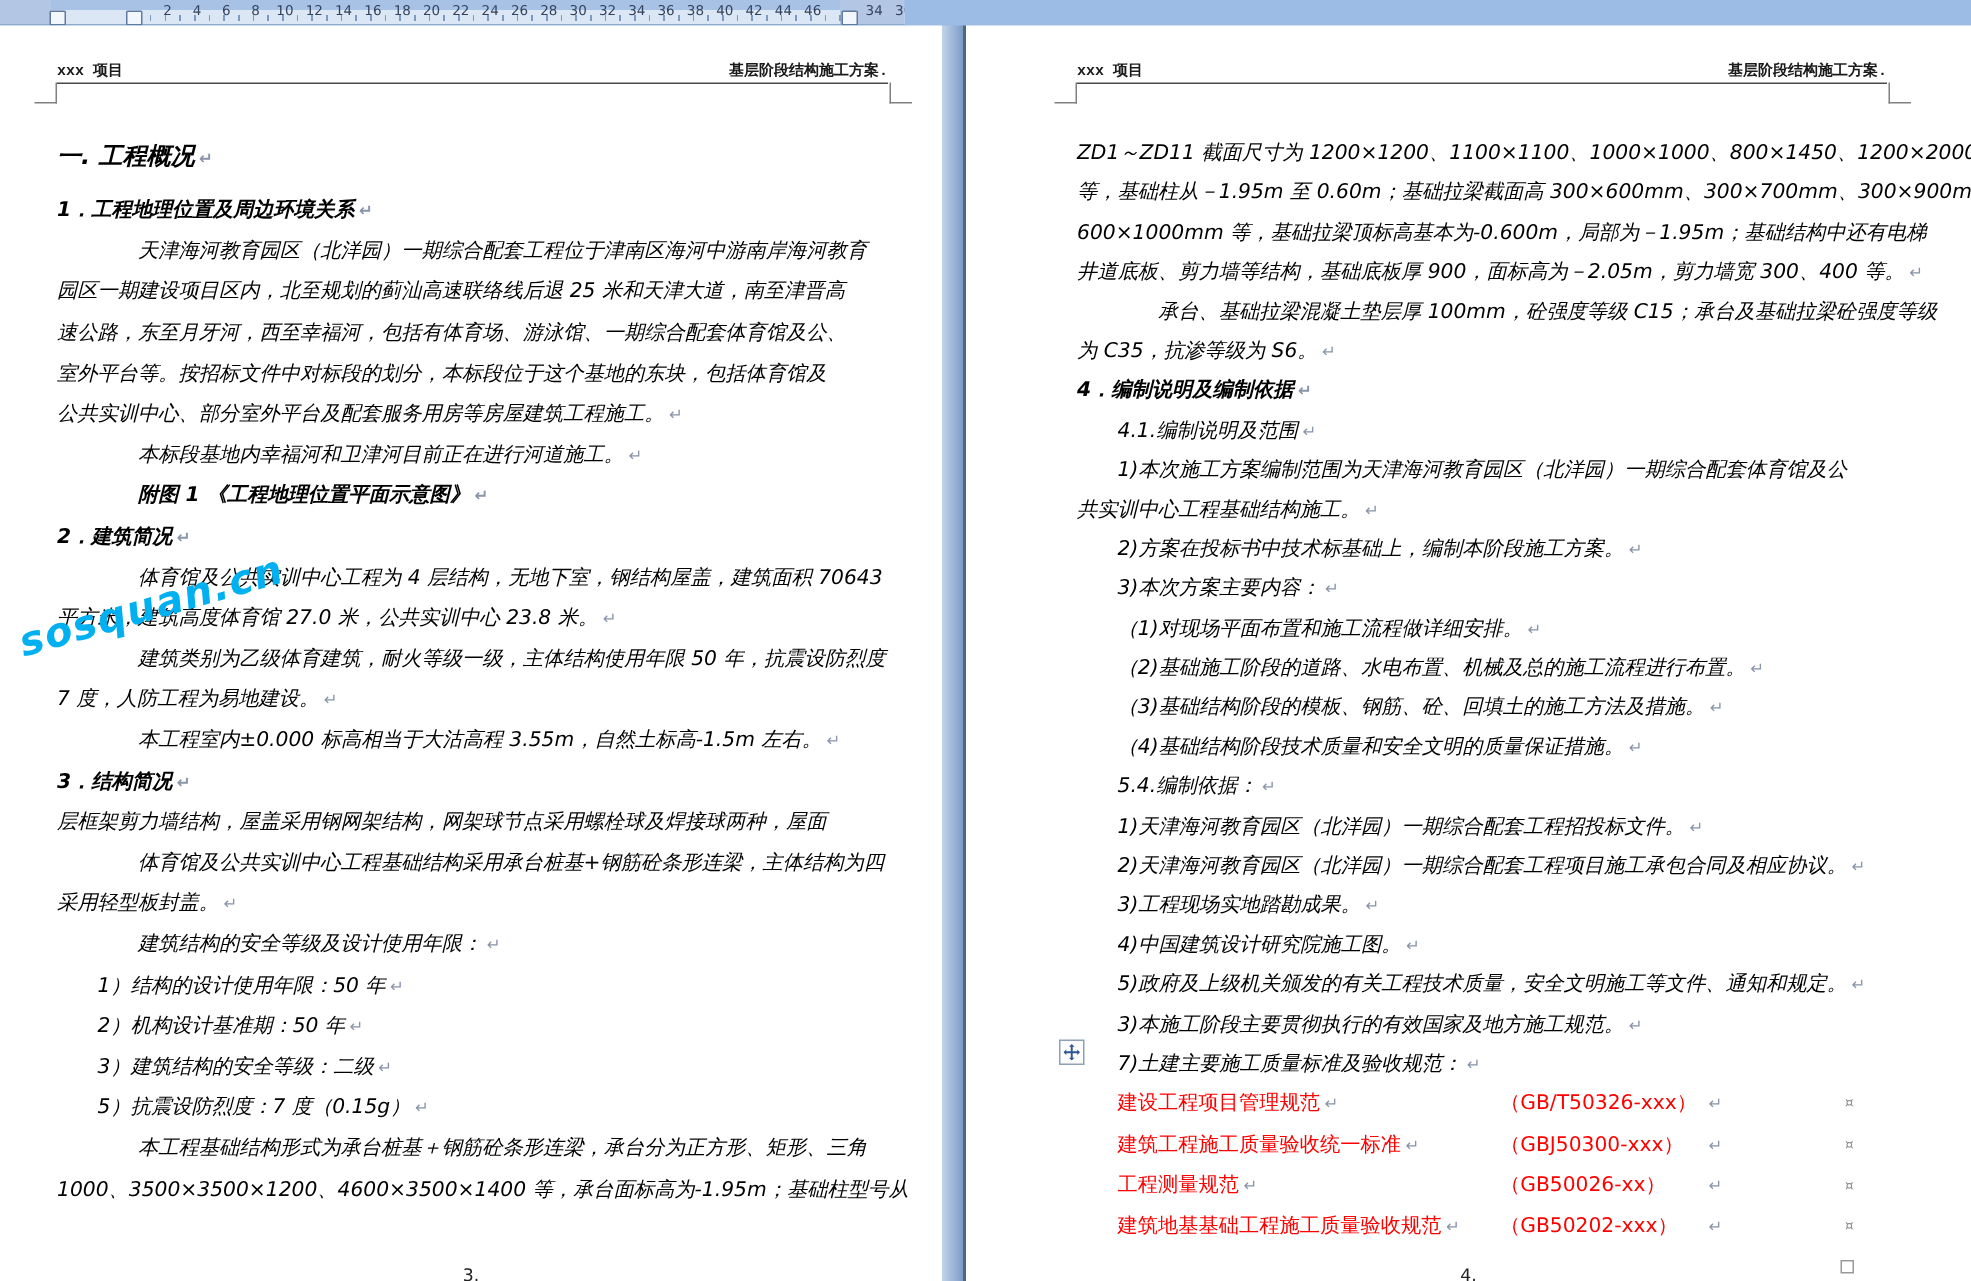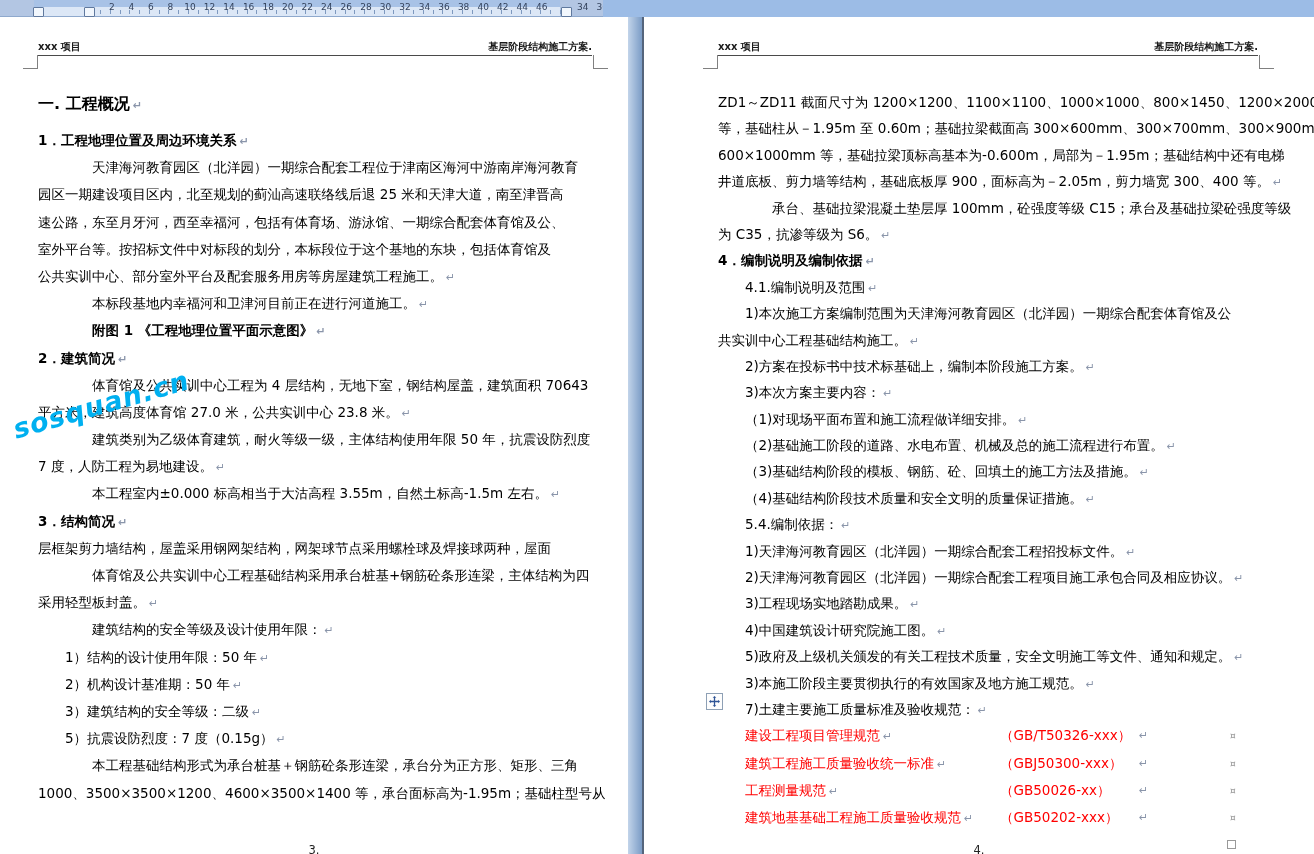--- a/index.html
+++ b/index.html
@@ -29,33 +29,33 @@
   .pg-l{left:0;width:628px;}
   .pg-r{left:644px;width:670px;}
   .divider{
     position:absolute;top:17px;left:628px;width:14px;height:837px;
     background:linear-gradient(to right,#c2d4ea,#7b9cc6);
     border-right:2px solid #55657c;
   }
   .phdr{
     position:absolute;top:21px;height:16px;border-bottom:1px solid #4a4a4a;
     display:flex;justify-content:space-between;align-items:flex-end;
-    font-size:10px;font-weight:bold;color:#1a1a1a;padding-bottom:1px;white-space:nowrap;
+    font-size:10px;font-weight:bold;color:#1a1a1a;padding-bottom:1px;white-space:nowrap;font-family:Liberation Mono, monospace;
   }
   .pg-l .phdr{left:38px;width:554px;}
   .pg-r .phdr{left:74px;width:540px;}
   .cm{position:absolute;top:38px;width:14px;height:13px;}
   .cm.l{border-right:1px solid #808080;border-bottom:1px solid #808080;}
   .cm.r{border-left:1px solid #808080;border-bottom:1px solid #808080;}
   .pg-l .cm.l{left:23px;} .pg-l .cm.r{left:593px;}
   .pg-r .cm.l{left:59px;} .pg-r .cm.r{left:615px;}
   .content{position:absolute;color:#000;}
   .pg-l .content{top:70px;left:38px;width:556px;}
   .pg-r .content{top:72px;left:74px;width:546px;}
-  .line{font-size:13.5px;white-space:nowrap;}
+  .line{font-size:13.5px;white-space:nowrap;font-style:italic;}
   .pg-l .line{height:27.2px;line-height:27.2px;}
   .pg-r .line{height:26.4px;line-height:26.4px;}
   .line.s-t{font-weight:bold;font-size:16px;height:40px !important;line-height:34px !important;}
   .line.s-h{font-weight:bold;}
   .line.s-h2{font-weight:bold;padding-left:54px;}
   .line.s-i1{padding-left:27px;}
   .line.s-i2{padding-left:54px;}
   .pmark{color:#8a95aa;font-size:11px;margin-left:3px;}
   
   .spec{position:relative;height:27.3px;line-height:27.3px;font-size:13.5px;

